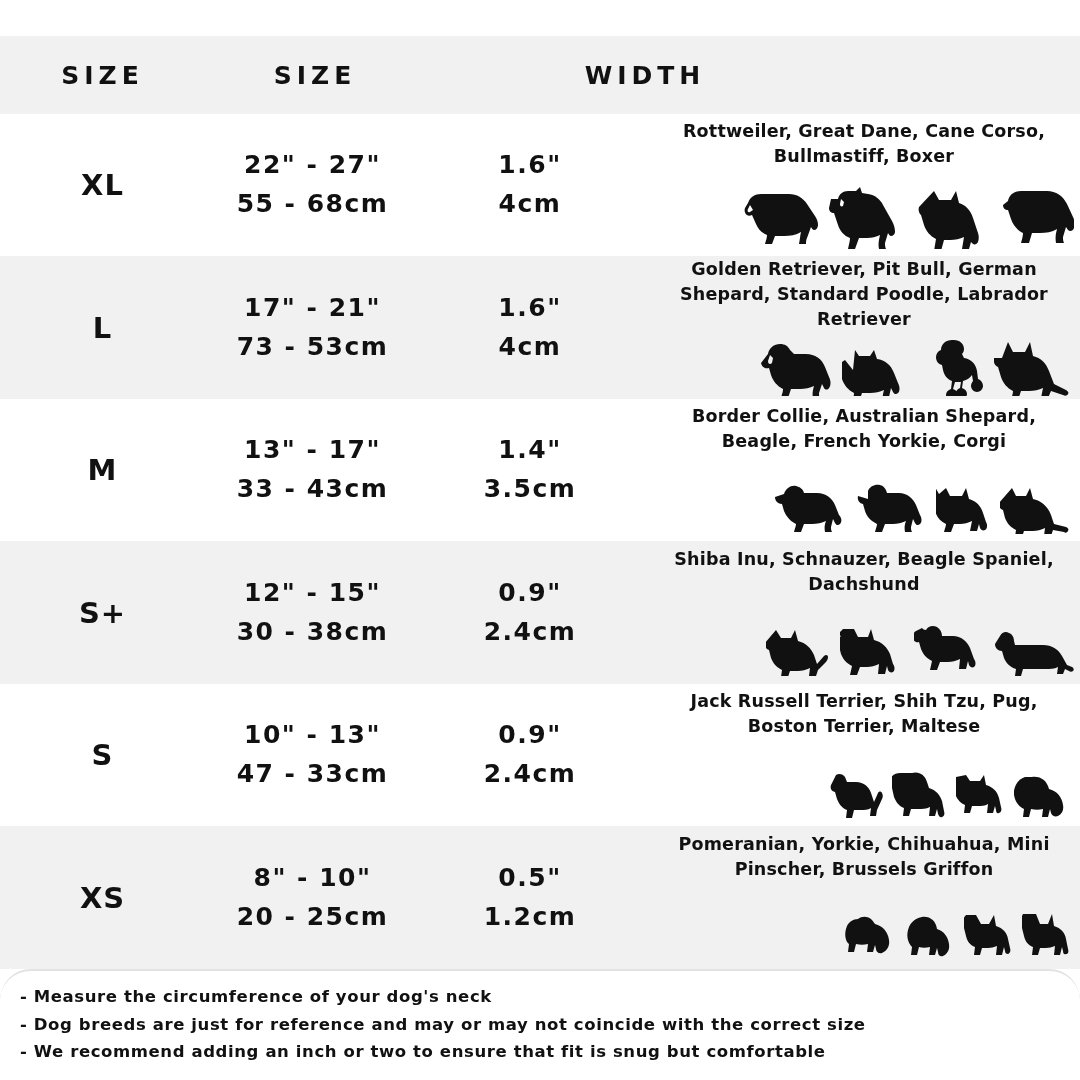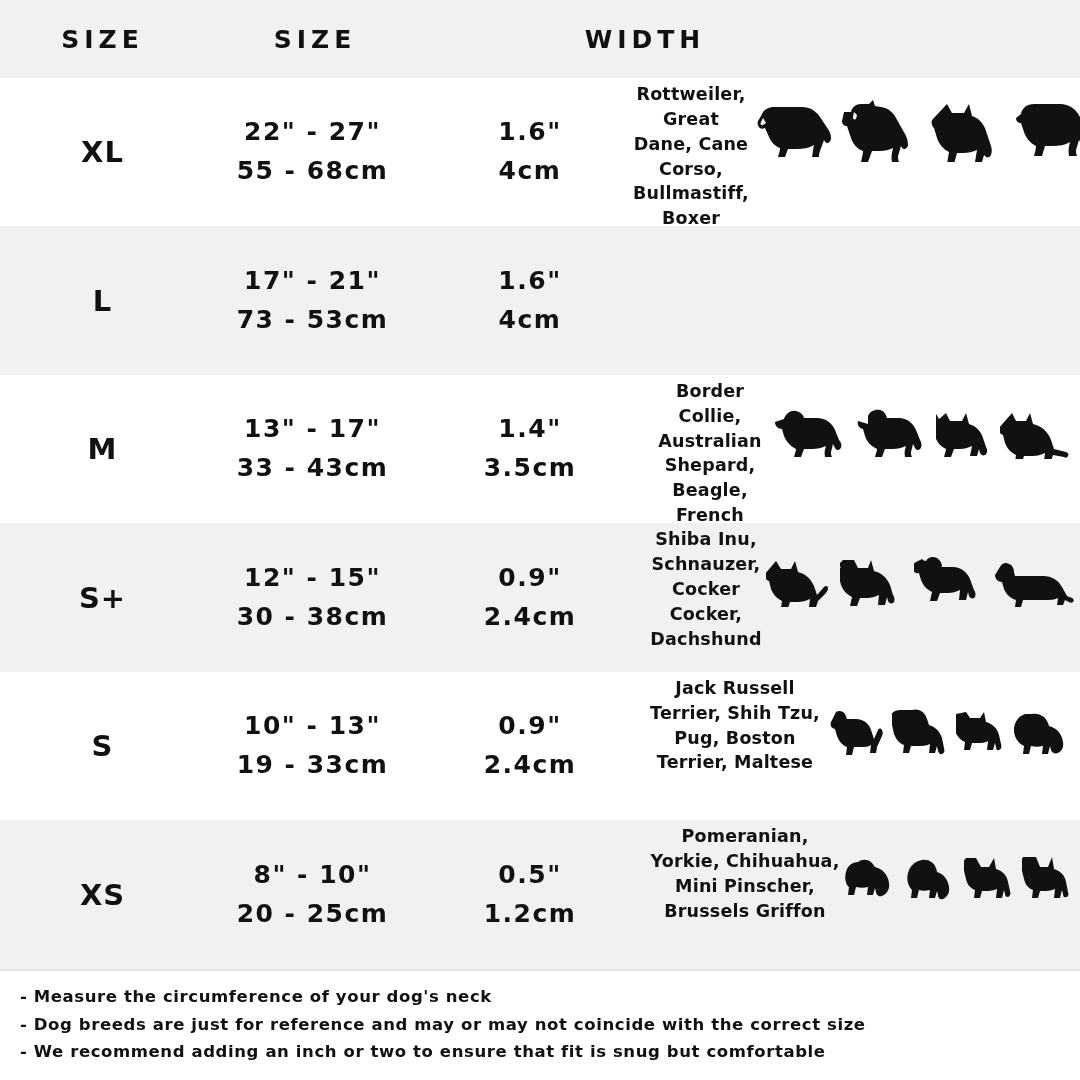--- a/index.html
+++ b/index.html
@@ -21,20 +21,21 @@
     flex-direction: column;
     background: #ffffff;
   }
   
   .header-row {
     display: flex;
     align-items: center;
     height: 78px;
     background: #f1f1f1;
     flex: 0 0 auto;
+    margin-top: 36px;
   }
   .col-size   { width: 205px; }
   .col-neck   { width: 215px; }
   .col-width  { width: 220px; }
   .col-breeds { width: 440px; }
 
   .header-cell {
     text-align: center;
     font-weight: 700;
     font-size: 25px;
@@ -67,21 +68,22 @@
   .meas {
     font-size: 25px;
     font-weight: 700;
     letter-spacing: 1.5px;
     line-height: 1.55;
     text-align: center;
     white-space: nowrap;
   }
   .breeds-cell {
     display: flex;
-    align-items: flex-start;
+    flex-direction: column;
+    align-items: flex-end;
     justify-content: center;
     padding: 4px 6px 6px 6px;
     box-sizing: border-box;
   }
   .breed-text {
     font-size: 17.5px;
     font-weight: 700;
     line-height: 1.42;
     text-align: center;
     letter-spacing: 0.2px;
@@ -95,20 +97,21 @@
     margin-top: 6px;
     height: 74px;
   }
   .dogs svg { display: block; }
   
   .notes {
     flex: 0 0 auto;
     padding: 12px 20px 14px 20px;
     background: #ffffff;
     border-top: 2px solid #e2e2e2;
+    border-radius: 31px;
   }
   .note {
     font-size: 16.5px;
     font-weight: 700;
     letter-spacing: 0.6px;
     line-height: 1.68;
     color: #111;
     white-space: nowrap;
   }
 </style>
@@ -159,20 +162,37 @@
       <div class="size-label">L</div>
     </div>
     <div class="cell col-neck">
       <div class="meas">17" - 21"</div>
       <div class="meas">73 - 53cm</div>
     </div>
     <div class="cell col-width">
       <div class="meas">1.6"</div>
       <div class="meas">4cm</div>
     </div>
+    <div class="breeds-cell col-breeds">
+      <div class="breed-text">Golden Retriever, Pit Bull, German Shepard, Standard Poodle, Labrador Retriever</div>
+      <div class="dogs">
+        <svg width="78" height="56" viewBox="0 0 78 56">
+          <path fill="#111" d="M10 14c1-6 6-10 12-10 5 0 8 2 10 6l4 4h12c9 0 16 5 19 13l4 10c2 4 2 8 0 11-1 2-4 2-5 0l-2-4-3 9c0 2 0 4 1 5h-7c-1-5 0-8 1-12-4 2-9 3-14 3h-9l-3 9h-7c1-4 2-6 2-9-6-3-10-8-12-14l-2-7c-4 1-7-1-8-5l7-9zm2 1l-2 6c0 3 2 4 4 2l1-5-3-3z"></path>
+        </svg>
+        <svg width="76" height="56" viewBox="0 0 76 56">
+          <path fill="#111" d="M13 10l4 6h11l4-6 3 9c8 1 14 6 17 14l4 10c2 4 2 8 0 10-2 2-4 1-5-1l-2-4-2 9c0 2 0 3 1 5h-7c-1-5 0-8 1-12-4 2-9 3-14 3h-8l-3 9h-7c1-4 2-6 2-9-6-3-10-8-12-14l-2-7c-3-1-4-4-3-7l8-5 8 10z"></path>
+        </svg>
+        <svg width="64" height="58" viewBox="0 0 64 58">
+          <path fill="#111" d="M30 2c6 0 10 4 10 9 0 2-1 4-2 5l2 4c7 1 12 6 13 13l1 8c3 1 5 4 5 7s-3 6-6 6-6-3-6-6c0-2 1-4 2-5l-1-6c-2 3-5 5-9 6l-1 7c3 1 5 3 5 6s-3 5-6 5-5-2-5-5 1-5 4-6l1-6h-6l-2 7c3 1 5 3 5 6s-3 5-6 5-6-2-6-5 2-5 5-6l1-8c-5-2-8-6-9-11l-1-5c-4-1-6-4-6-8 0-3 2-6 5-7 0-6 5-10 11-10h2z"></path>
+        </svg>
+        <svg width="80" height="58" viewBox="0 0 80 58">
+          <path fill="#111" d="M8 20l6-16 5 10h12l5-10 3 14c8 2 13 7 16 15l5 13 12 6c2 1 3 3 2 4-1 2-3 2-5 1l-12-4-3 7h-7l2-10c-4 2-9 3-14 3h-8l-3 9h-7c1-4 2-6 2-9-6-3-10-8-12-14l-3-10c-3-1-5-5-4-9z"></path>
+        </svg>
+      </div>
+    </div>
   </div>
 
   <div class="row plain">
     <div class="cell col-size">
       <div class="size-label">M</div>
     </div>
     <div class="cell col-neck">
       <div class="meas">13" - 17"</div>
       <div class="meas">33 - 43cm</div>
     </div>
@@ -205,21 +225,21 @@
     </div>
     <div class="cell col-neck">
       <div class="meas">12" - 15"</div>
       <div class="meas">30 - 38cm</div>
     </div>
     <div class="cell col-width">
       <div class="meas">0.9"</div>
       <div class="meas">2.4cm</div>
     </div>
     <div class="breeds-cell col-breeds">
-      <div class="breed-text">Shiba Inu, Schnauzer, Cocker Cocker, Dachshund</div>
+      <div class="breed-text">Shiba Inu, Schnauzer, Beagle Spaniel, Dachshund</div>
       <div class="dogs">
         <svg width="68" height="50" viewBox="0 0 68 50">
           <path fill="#111" d="M10 4l5 8h10l4-8 3 11c8 2 13 7 16 14l3 9 7-8c2-2 4-1 4 1 0 2-1 4-3 6l-7 7-2 6h-7l1-8c-4 2-8 3-12 3h-8l-2 6h-7l1-7c-6-3-9-7-11-12l-2-8c-3-1-5-4-4-7L10 4z"></path>
         </svg>
         <svg width="68" height="50" viewBox="0 0 68 50">
           <path fill="#111" d="M14 3l4 8h10l3-8 3 11c8 2 13 7 16 14l3 10c2 3 2 6 0 8-2 1-4 0-5-2l-1-4-2 8h-7l1-10c-4 2-8 3-12 3h-7l-3 8h-7l2-9c-6-3-9-7-11-12l-2-8c-4-2-5-5-3-8 1-2 3-2 5-1l-2-4 4-4z"></path>
         </svg>
         <svg width="70" height="52" viewBox="0 0 70 52">
           <path fill="#111" d="M12 6c2-4 7-5 11-3 3 2 5 5 5 9h11c8 0 14 5 17 12l4 11c2 3 2 6 0 8-2 1-4 0-5-2l-1-4-2 8h-7l1-10c-4 2-8 3-12 3h-8l-3 8h-7l2-9c-6-3-9-7-11-12l-2-7c-3 1-6-1-6-5 0-3 1-5 3-6l6-3c1 1 2 2 4 2z"></path>
         </svg>
@@ -229,21 +249,21 @@
       </div>
     </div>
   </div>
 
   <div class="row plain">
     <div class="cell col-size">
       <div class="size-label">S</div>
     </div>
     <div class="cell col-neck">
       <div class="meas">10" - 13"</div>
-      <div class="meas">19 - 33cm</div>
+      <div class="meas">47 - 33cm</div>
     </div>
     <div class="cell col-width">
       <div class="meas">0.9"</div>
       <div class="meas">2.4cm</div>
     </div>
     <div class="breeds-cell col-breeds">
       <div class="breed-text">Jack Russell Terrier, Shih Tzu, Pug, Boston Terrier, Maltese</div>
       <div class="dogs">
         <svg width="62" height="48" viewBox="0 0 62 48">
           <path fill="#111" d="M12 4c3-2 7-1 9 2l2 5h9c8 0 13 5 15 11l3 9 4-9c1-2 3-2 4 0s1 4 0 6l-5 11-1 6h-6l1-8c-3 2-7 2-10 2h-7l-2 8h-6l1-8c-5-2-8-6-10-11l-2-7c-4-1-5-4-4-7l5-10z"></path>

